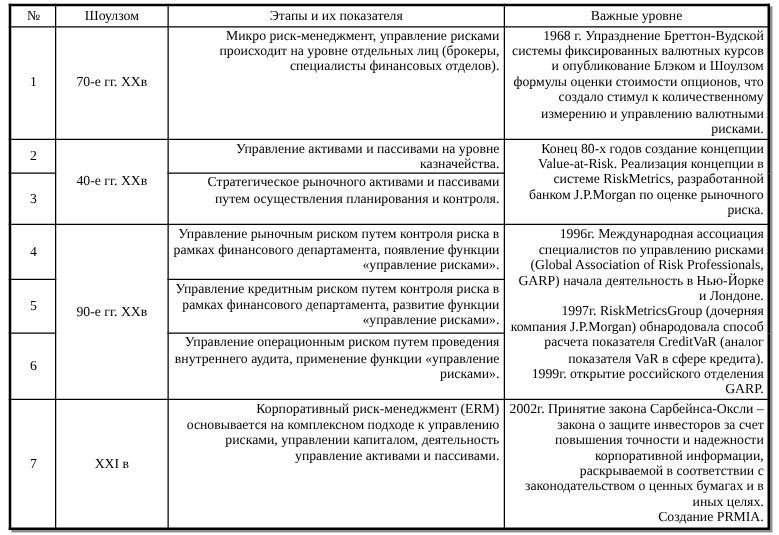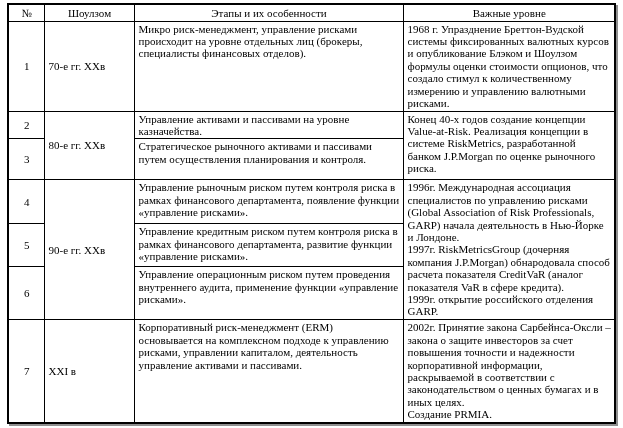--- a/index.html
+++ b/index.html
@@ -40,58 +40,59 @@
     text-align: center;
     vertical-align: middle;
     padding: 1px 2px;
   }
   td.c-num {
     text-align: center;
     vertical-align: middle;
     padding: 1px 2px;
   }
   td.c-period {
+    text-align: center;
     vertical-align: middle;
     padding: 1px 2px;
   }
   td.c-text {
-    text-align: left;
+    text-align: right;
     vertical-align: top;
     white-space: pre-line;
   }
 </style>
 </head>
 <body>
 
 <div class="page">
   <table class="doc-table">
     <colgroup>
       <col style="width:36px">
       <col style="width:90px">
       <col style="width:269px">
       <col style="width:212px">
     </colgroup>
     <tbody>
         <tr style="height:17px">
       <th class="hdr">№</th>
       <th class="hdr">Шоулзом</th>
-      <th class="hdr">Этапы и их особенности</th>
+      <th class="hdr">Этапы и их показателя</th>
       <th class="hdr">Важные уровне</th>
     </tr>
     <tr style="height:90px">
       <td class="c-num">1</td>
       <td class="c-period">70-е гг. ХХв</td>
       <td class="c-text">Микро риск-менеджмент, управление рисками происходит на уровне отдельных лиц (брокеры, специалисты финансовых отделов).</td>
       <td class="c-text">1968 г. Упразднение Бреттон-Вудской системы фиксированных валютных курсов и опубликование Блэком и Шоулзом формулы оценки стоимости опционов, что создало стимул к количественному измерению и управлению валютными рисками.</td>
     </tr>
     <tr style="height:27px">
       <td class="c-num">2</td>
-      <td class="c-period" rowspan="2">80-е гг. ХХв</td>
+      <td class="c-period" rowspan="2">40-е гг. ХХв</td>
       <td class="c-text">Управление активами и пассивами на уровне казначейства.</td>
-      <td class="c-text" rowspan="2">Конец 40-х годов создание концепции Value-at-Risk. Реализация концепции в системе RiskMetrics, разработанной банком J.P.Morgan по оценке рыночного риска.</td>
+      <td class="c-text" rowspan="2">Конец 80-х годов создание концепции Value-at-Risk. Реализация концепции в системе RiskMetrics, разработанной банком J.P.Morgan по оценке рыночного риска.</td>
     </tr>
     <tr style="height:41px">
       <td class="c-num">3</td>
       <td class="c-text">Стратегическое рыночного активами и пассивами путем осуществления планирования и контроля.</td>
     </tr>
     <tr style="height:44px">
       <td class="c-num">4</td>
       <td class="c-period" rowspan="3">90-е гг. ХХв</td>
       <td class="c-text">Управление рыночным риском путем контроля риска в рамках финансового департамента, появление функции «управление рисками».</td>
       <td class="c-text" rowspan="3">1996г. Международная ассоциация специалистов по управлению рисками (Global Association of Risk Professionals, GARP) начала деятельность в Нью-Йорке и Лондоне.

